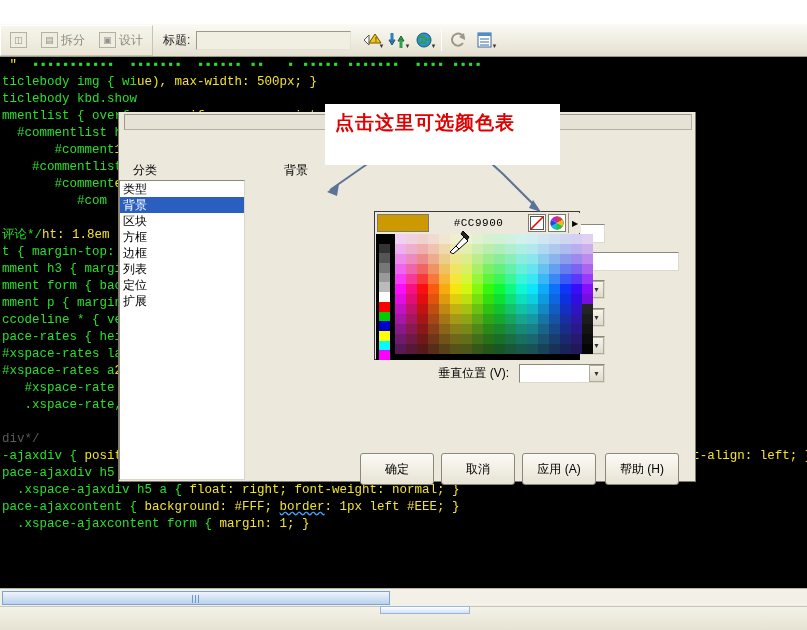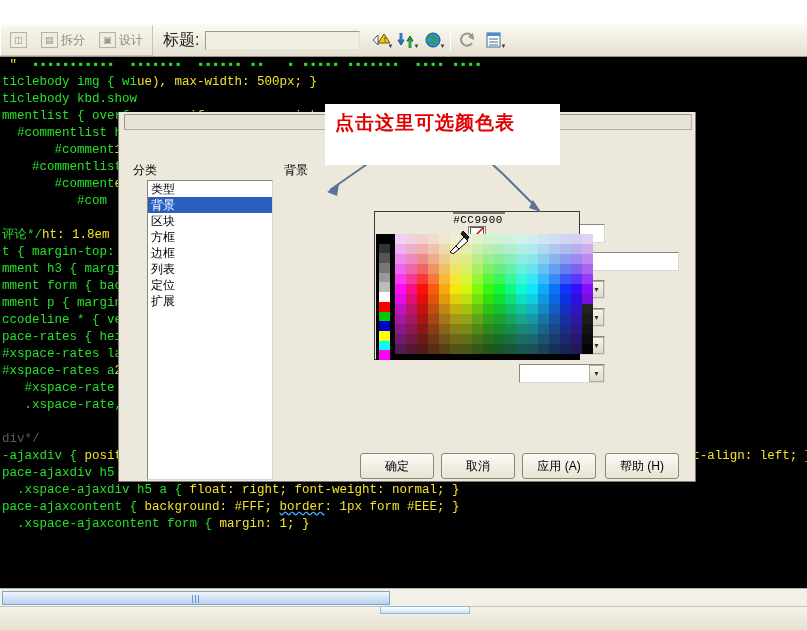--- a/index.html
+++ b/index.html
@@ -28,21 +28,21 @@
     height:25px; padding:0 5px; margin:0 1px;
     border:1px solid transparent; color:#8d8a7e;
     font-size:12px; white-space:nowrap;
   }
   .tb-ico{
     width:17px;height:16px;border:1px solid #b6b2a2;background:#efece1;
     display:flex;align-items:center;justify-content:center;
     font-size:9px;color:#96928a;line-height:1;
   }
   .tb-sep{width:1px;height:22px;background:#c3bfae;margin:0 4px;border-right:1px solid #fff;}
-  .tb-label{font-size:16px;color:#222;margin:0 6px 0 10px;}
+  .tb-label{font-size:12px;color:#222;margin:0 6px 0 10px;}
   #title-input{
     width:155px;height:19px;border:1px solid #9d9a8c;
     border-right-color:#e5e1d4;border-bottom-color:#e5e1d4;
     background:#f1eee2;font-size:12px;padding:0 3px;
     font-family:"Liberation Sans", sans-serif; color:#000; outline:none;
   }
   .tb-icobtn{ width:26px;height:24px;display:flex;align-items:center;justify-content:center;position:relative;}
   .tb-arrow{ position:absolute; right:1px; bottom:3px; font-size:6px; color:#3a3a3a;}
 
   
@@ -132,21 +132,21 @@
     position:absolute;left:6px;top:20px;width:568px;height:22px;
     background:linear-gradient(#8fb0e4,#6f96d7 70%,#7fa4dd);
     color:#fff;font-weight:bold;font-size:13px;
     display:flex;align-items:center;padding-left:4px;
     text-shadow:1px 1px 1px rgba(0,0,0,.4);
   }
 
   
   #cat-label{position:absolute;left:14px;top:50px;font-size:12px;color:#000;}
   #cat-list{
-    position:absolute;left:28px;top:68px;width:126px;height:300px;
+    position:absolute;left:0;top:68px;width:126px;height:300px;
     background:#fff;border:1px solid #8b8779;
     border-right-color:#d9d5c8;border-bottom-color:#d9d5c8;
     font-size:12px;overflow:hidden;
   }
   .cat-item{height:16px;line-height:16px;padding-left:3px;color:#000;}
   .cat-item.sel{background:#2a5fc0;color:#fff;}
 
   
   #panel-title{position:absolute;left:165px;top:50px;font-size:12px;color:#000;}
   .frow{position:absolute;left:150px;width:240px;height:19px;display:flex;align-items:center;justify-content:flex-end;}
@@ -165,33 +165,33 @@
     border:1px solid #b0ac9c;display:flex;align-items:center;justify-content:center;
     font-size:7px;color:#333;margin-right:0;
   }
   .flong{
     position:absolute;width:160px;height:19px;background:#fff;
     border:1px solid #8b8779;border-right-color:#dcd8cb;border-bottom-color:#dcd8cb;
   }
 
   
   .dbtn{
-    position:absolute;height:26px;width:74px;
+    position:absolute;height:32px;width:74px;
     background:linear-gradient(#fbfaf5,#e7e3d4);
     border:1px solid #8b8779;border-radius:3px;
     font-size:12px;color:#000;display:flex;align-items:center;justify-content:center;
     font-family:"Liberation Sans",sans-serif;
   }
 
   
   #picker{
     position:absolute;left:374px;top:211px;width:206px;height:149px;
     background:#ece8dc;border:1px solid #3a3a3a;z-index:30;
   }
-  #pk-top{position:absolute;left:0;top:0;width:206px;height:22px;display:flex;align-items:center;flex-direction:column;}
+  #pk-top{position:absolute;left:0;top:0;width:206px;height:22px;display:flex;align-items:center;}
   #pk-swatch{width:52px;height:18px;margin-left:2px;border:1px solid #7d7a6d;}
   #pk-hex{
     flex:1;text-align:center;font-size:11px;
     font-family:"Liberation Mono",monospace;color:#000;letter-spacing:.5px;
   }
   .pk-ico{
     width:18px;height:18px;border:1px solid #7d7a6d;background:#fff;
     display:flex;align-items:center;justify-content:center;margin-right:2px;position:relative;
   }
   #pk-more{
@@ -239,21 +239,21 @@
   <div class="code-line">pace-rates { heig</div>
   <div class="code-line">#xspace-rates la</div>
   <div class="code-line">#xspace-rates a<span class="cy">20px; text-align</span></div>
   <div class="code-line">   #xspace-rate</div>
   <div class="code-line">   .xspace-rate<span style="color:#27e02a">, .xspace-rates0</span></div>
   <div class="code-line">&nbsp;</div>
   <div class="code-line" style="color:#5a5a5a">div*/</div>
   <div class="code-line">-ajaxdiv { <span class="cy">position:absolute; padding: 5px,</span> <span class="cy ul">border</span><span class="cy">: 1px solid #BBB; background: #FCFFEF; text-align: left; }</span></div>
   <div class="code-line">pace-ajaxdiv h5 { <span class="cy">line-height: 24px; font-size: 1em; margin: 0; }</span></div>
   <div class="code-line">  .xspace-ajaxdiv h5 a { <span class="cy">float: right; font-weight: normal; }</span></div>
-  <div class="code-line">pace-ajaxcontent { <span class="cy">background: #FFF;</span> <span class="cy ul">border</span><span class="cy">: 1px form #EEE; }</span></div>
+  <div class="code-line">pace-ajaxcontent { <span class="cy">background: #FFF;</span> <span class="cy ul">border</span><span class="cy">: 1px left #EEE; }</span></div>
   <div class="code-line">  .xspace-ajaxcontent form { <span class="cy">margin: 1; }</span></div>
 </div>
 
 <div id="backwin">
   <div id="backwin-title">
     <div class="winclose">✕</div>
   </div>
   <div id="backwin-body"></div>
 </div>
 
@@ -299,20 +299,23 @@
       <span class="arr">▼</span>
     </div>
 
     <div class="frow" style="top:224px;">
       <span class="flab">水平位置 (H):</span>
     </div>
     <div class="fdrop" style="left:400px;top:224px;">
       <span class="arr">▼</span>
     </div>
 
+    <div class="frow" style="top:252px;">
+      <span class="flab">垂直位置 (V):</span>
+    </div>
     <div class="fdrop" style="left:400px;top:252px;">
       <span class="arr">▼</span>
     </div>
 
     <div class="dbtn" style="left:241px;top:341px;">确定</div>
     <div class="dbtn" style="left:322px;top:341px;">取消</div>
     <div class="dbtn" style="left:403px;top:341px;">应用 (A)</div>
     <div class="dbtn" style="left:486px;top:341px;">帮助 (H)</div>
   </div>
 </div>

